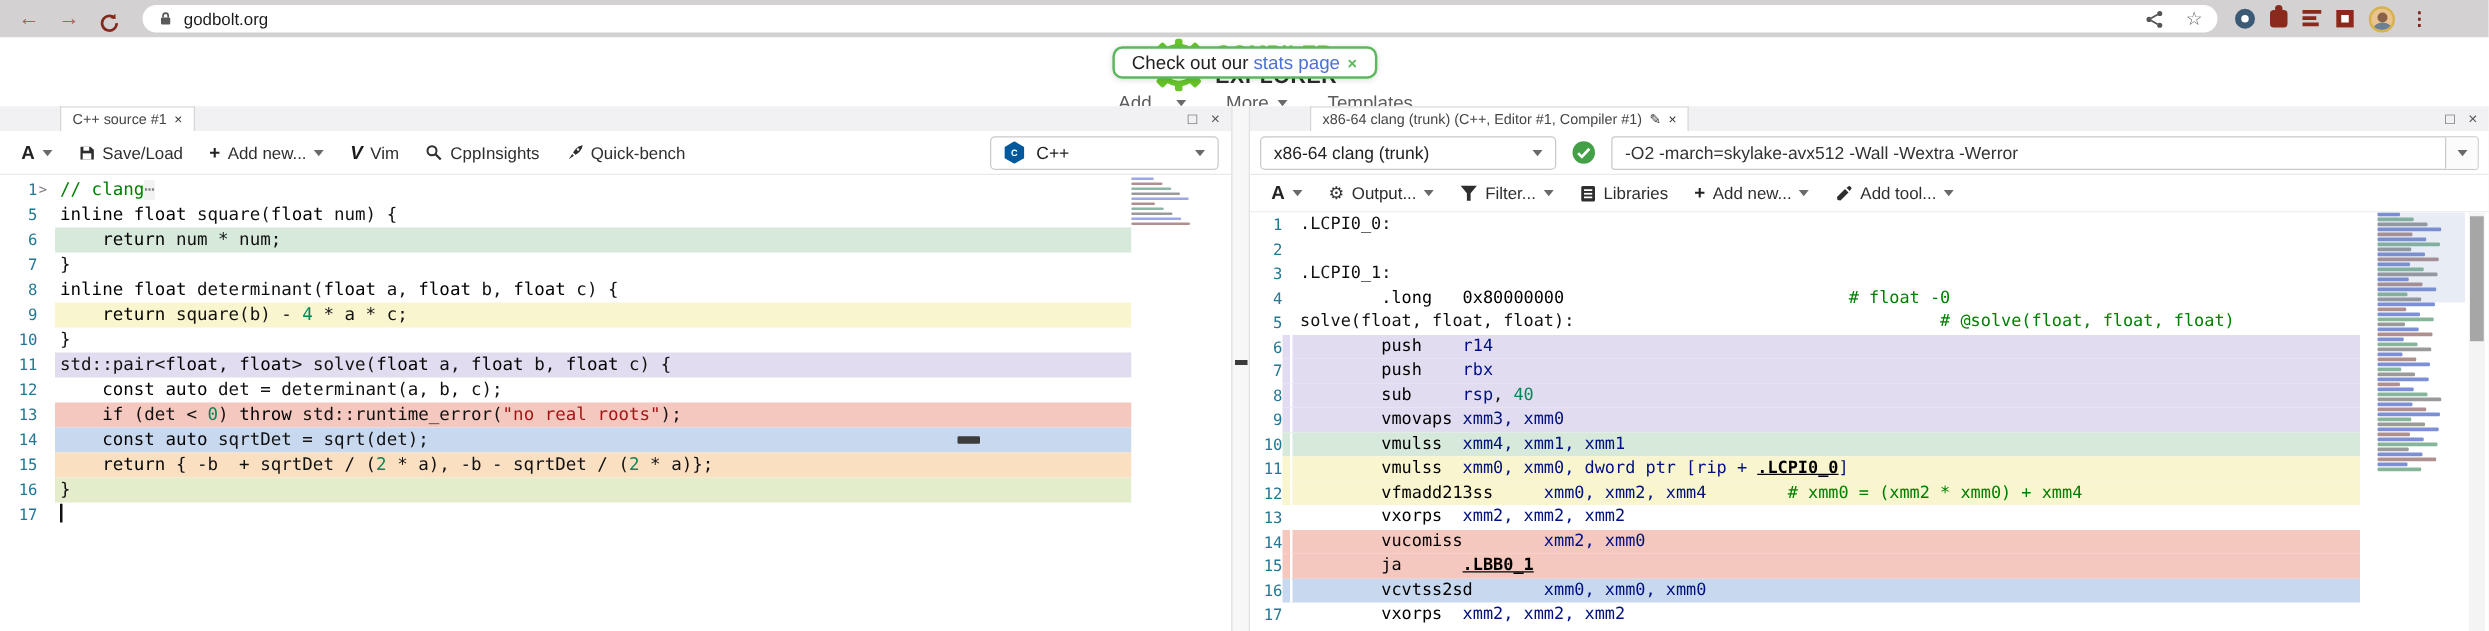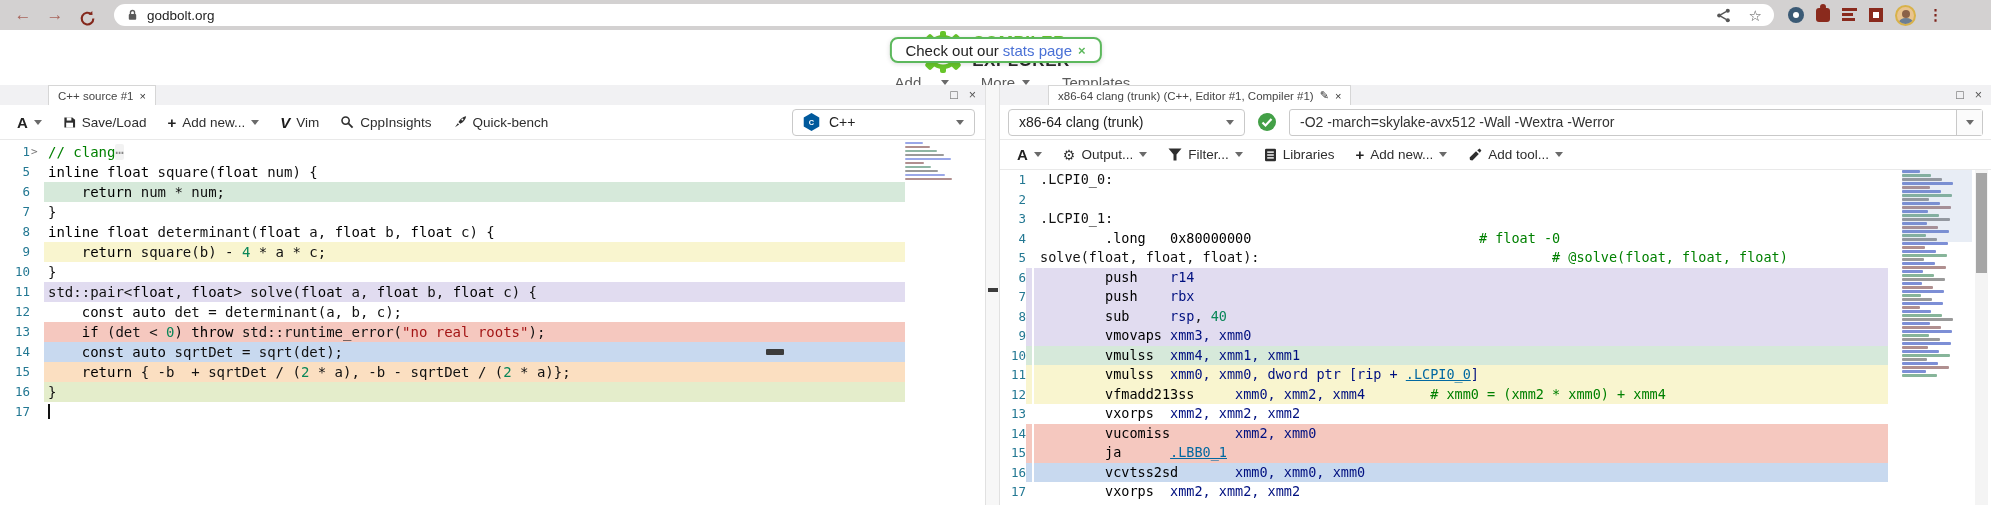--- a/index.html
+++ b/index.html
@@ -108,21 +108,21 @@
   .decor { flex:none; position:relative; }
   .editor-src .decor { width:14px; }
   .editor-asm .decor { width:6px; }
   .codewrap { flex:1; position:relative; }
   .editor-src .codewrap { margin-right:80px; padding-left:4px; }
   .editor-asm .codewrap { margin-right:103px; padding-left:8px; box-shadow:inset 2px 0 0 #fff; }
   .fold-chev { position:absolute; left:1px; top:0; color:#777; font-size:11px; }
 
   .c-kw { color:#000000; } .c-pln { color:#111; } .c-num { color:#098658; }
   .c-str { color:#a31515; } .c-com { color:#008000; } .c-reg { color:#001080; }
-  .c-lnk { color:#0369a1; text-decoration:underline; }
+  .c-lnk { color:#000000; text-decoration:underline;font-weight:bold; }
   .c-ell { color:#888; background:#f2f2f2; border-radius:2px; }
   .cursor { display:inline-block; width:2px; height:15px; background:#111; vertical-align:-2px; }
 
   .mm-src { position:absolute; left:905px; width:58px; top:2px; bottom:0; }
   .mm-asm { position:absolute; left:902px; width:70px; top:0; bottom:0; }
   .mm-row { height:2px; margin-bottom:2px; border-radius:1px; }
   .mm-asm .mm-row { height:2.5px; margin-bottom:1.5px; }
   .mm-slider { position:absolute; left:0; right:0; top:0; height:72px;
                background:rgba(110,145,190,.16); }
   .asm-scrollbar { position:absolute; right:3px; top:0; bottom:0; width:13px; background:#f4f4f4; }

